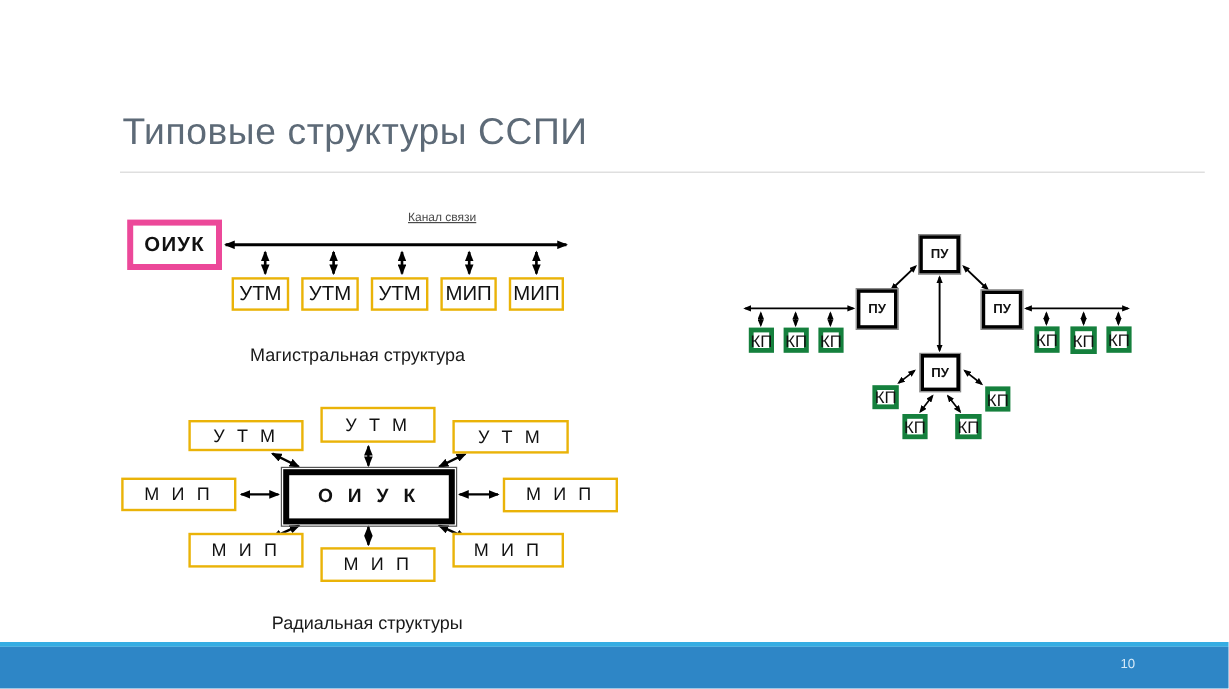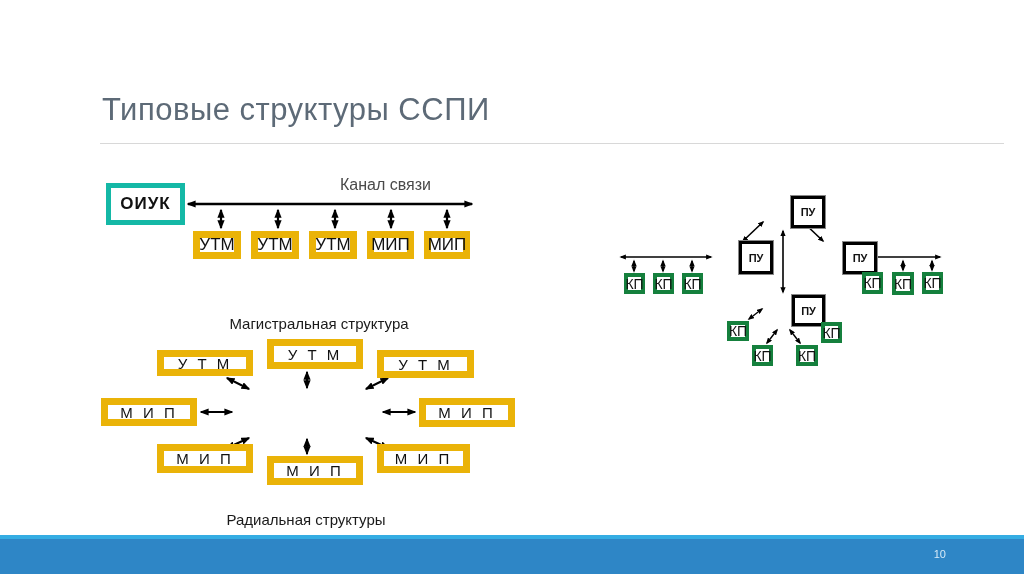--- a/index.html
+++ b/index.html
@@ -6,31 +6,31 @@
   .slide{
     position:relative;width:1024px;height:574px;background:#ffffff;overflow:hidden;
     font-family:"Liberation Sans","DejaVu Sans",sans-serif;color:#1a1a1a;
   }
   .title{
     position:absolute;left:102px;top:92px;font-size:31px;font-weight:normal;
     color:#5d6a77;letter-spacing:.5px;
   }
   .title-rule{position:absolute;left:100px;top:143px;width:904px;height:1px;background:#d8d8d8;}
   .box{
-    position:absolute;background:#fff;border:7px solid #eab308;box-sizing:border-box;
+    position:absolute;background:#fff;border:2px solid #eab308;box-sizing:border-box;
     display:flex;align-items:center;justify-content:center;color:#111;
   }
-  .hub-thick{border:5px solid #14b8a6;font-weight:bold;}
+  .hub-thick{border:5px solid #ec4899;font-weight:bold;}
   .radial-hub{border:5px solid #000;outline:1px solid #555;outline-offset:1px;font-weight:bold;letter-spacing:4px;font-size:16px;}
-  .pu{border:3px solid #000;outline:1px solid #888;font-weight:bold;font-size:11px;margin-left:25px;}
+  .pu{border:3px solid #000;outline:1px solid #888;font-weight:bold;font-size:11px;}
   .kp{font-size:14px;border:4px solid #15803d;}
   .trunk-node{font-size:17px;}
   .radial-node{font-size:15px;letter-spacing:3px;}
   .caption{position:absolute;font-size:15px;color:#1a1a1a;text-align:center;}
-  .channel-label{position:absolute;font-size:16px;color:#4a4a4a;}
+  .channel-label{position:absolute;font-size:10px;color:#4a4a4a;text-decoration:underline;}
   .arrows{position:absolute;left:0;top:0;pointer-events:none;}
   .arrows line{stroke:#000;}
   .footer-strip{position:absolute;left:0;top:535px;width:1024px;height:4px;background:#35ade3;}
   .footer-bar{position:absolute;left:0;top:539px;width:1024px;height:35px;background:#2e86c6;}
   .page-num{position:absolute;left:920px;top:548px;width:26px;font-size:11px;color:#d6eaf8;text-align:right;}
 </style>
 </head>
 <body>
 
 <div class="slide">
@@ -93,22 +93,23 @@
     </g>
   </svg>
 
   <div class="channel-label" style="left:340px;top:176px;">Канал связи</div>
   <div class="box hub-thick" style="left:106px;top:183px;width:79px;height:42px;font-size:17px;letter-spacing:1px;">ОИУК</div>
   <div class="box trunk-node" style="left:193px;top:231px;width:48px;height:28px;">УТМ</div>
   <div class="box trunk-node" style="left:251px;top:231px;width:48px;height:28px;">УТМ</div>
   <div class="box trunk-node" style="left:309px;top:231px;width:48px;height:28px;">УТМ</div>
   <div class="box trunk-node" style="left:367px;top:231px;width:47px;height:28px;">МИП</div>
   <div class="box trunk-node" style="left:424px;top:231px;width:46px;height:28px;">МИП</div>
-  <div class="caption" style="left:189px;top:288px;width:260px;margin-top:27px;">Магистральная структура</div>
+  <div class="caption" style="left:168px;top:288px;width:260px;">Магистральная структура</div>
 
+  <div class="box radial-hub" style="left:236px;top:391px;width:143px;height:46px;">О И У К</div>
   <div class="box radial-node" style="left:157px;top:350px;width:96px;height:26px;">У Т М</div>
   <div class="box radial-node" style="left:267px;top:339px;width:96px;height:30px;">У Т М</div>
   <div class="box radial-node" style="left:377px;top:350px;width:97px;height:28px;">У Т М</div>
   <div class="box radial-node" style="left:101px;top:398px;width:96px;height:28px;">М И П</div>
   <div class="box radial-node" style="left:419px;top:398px;width:96px;height:29px;">М И П</div>
   <div class="box radial-node" style="left:157px;top:444px;width:96px;height:29px;">М И П</div>
   <div class="box radial-node" style="left:267px;top:456px;width:96px;height:29px;">М И П</div>
   <div class="box radial-node" style="left:377px;top:444px;width:93px;height:29px;">М И П</div>
   <div class="caption" style="left:200px;top:511px;width:212px;">Радиальная структуры</div>
 

